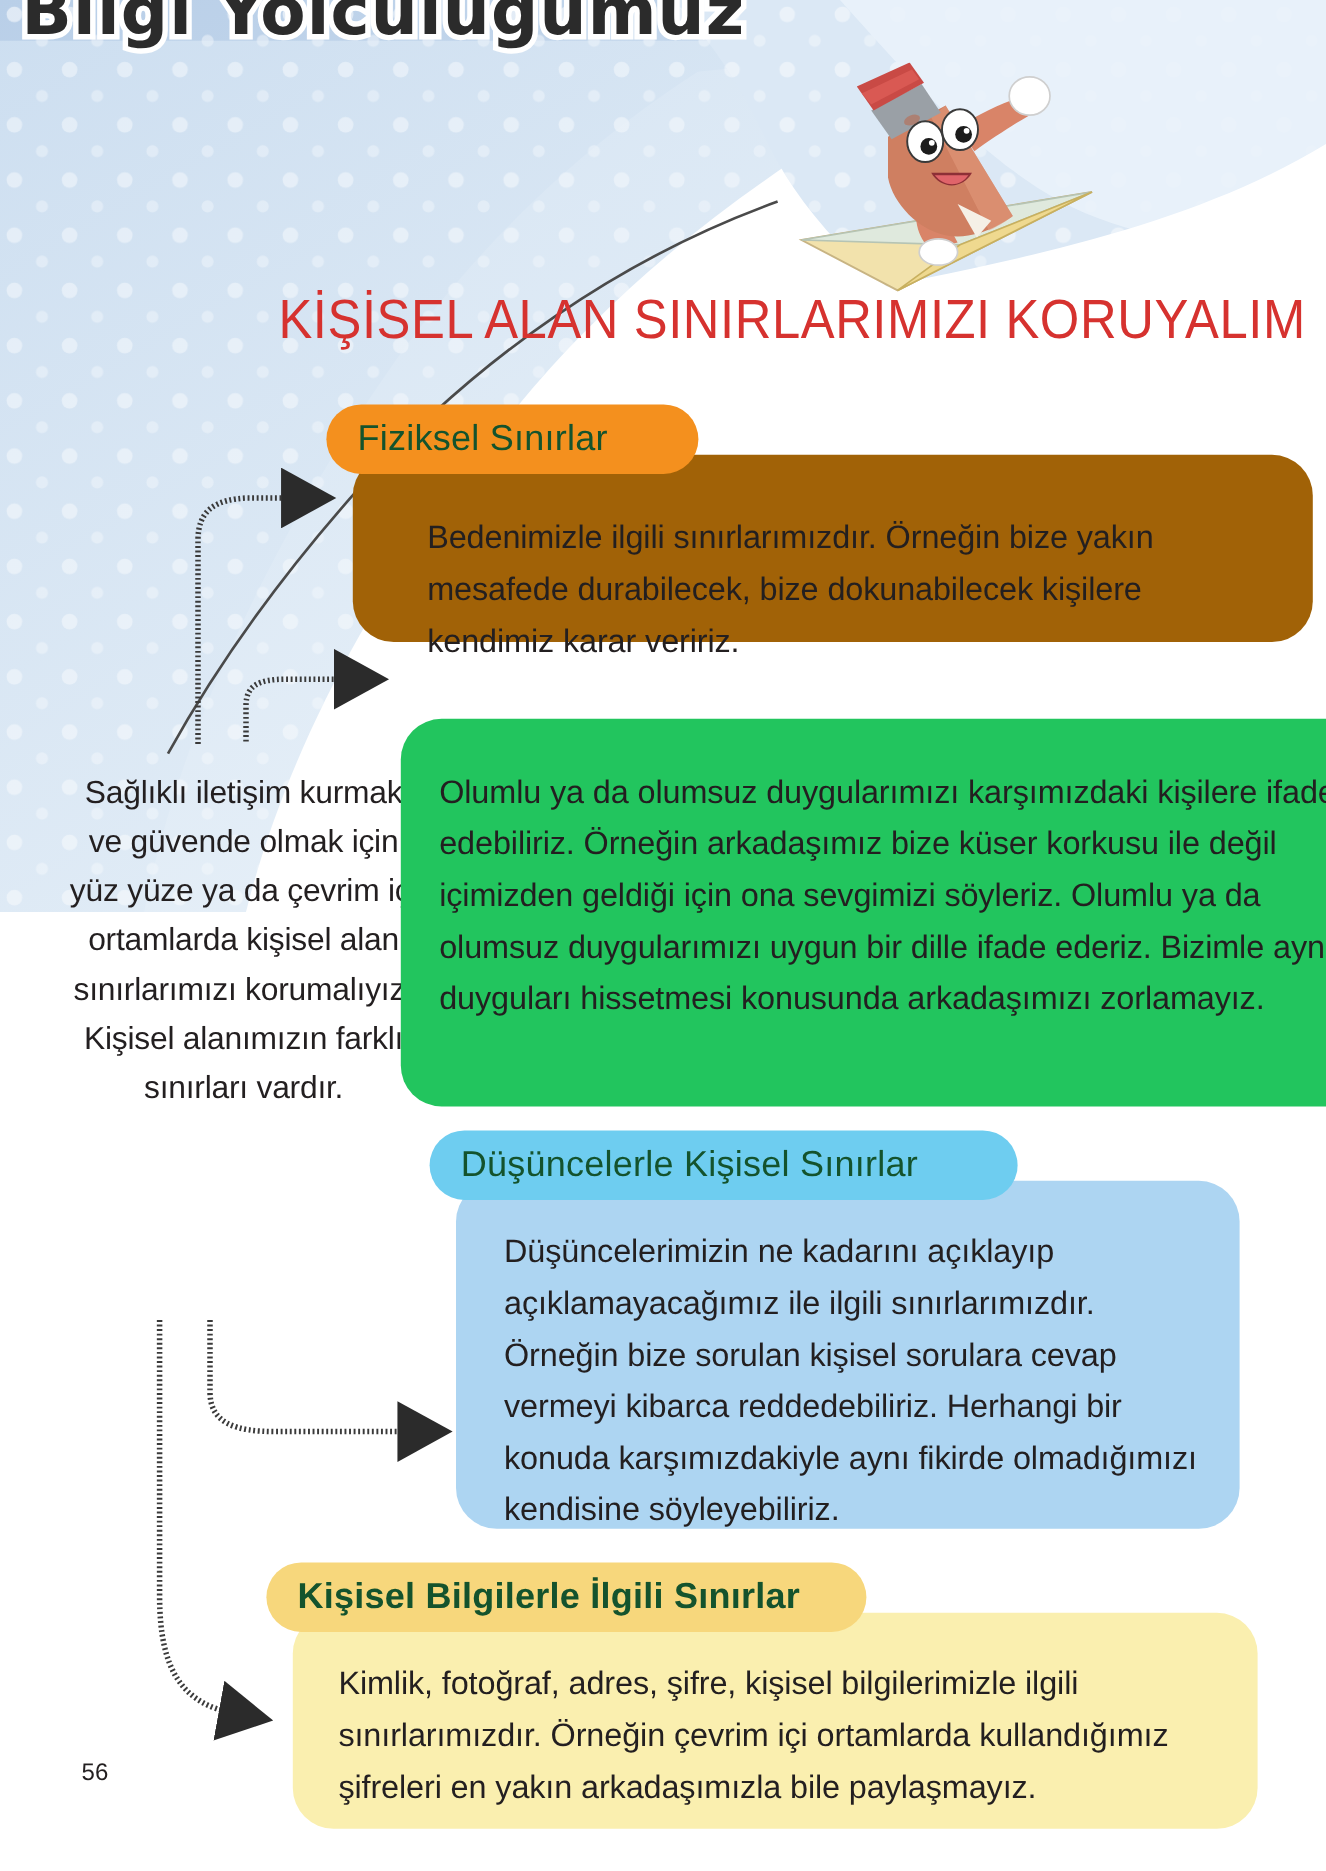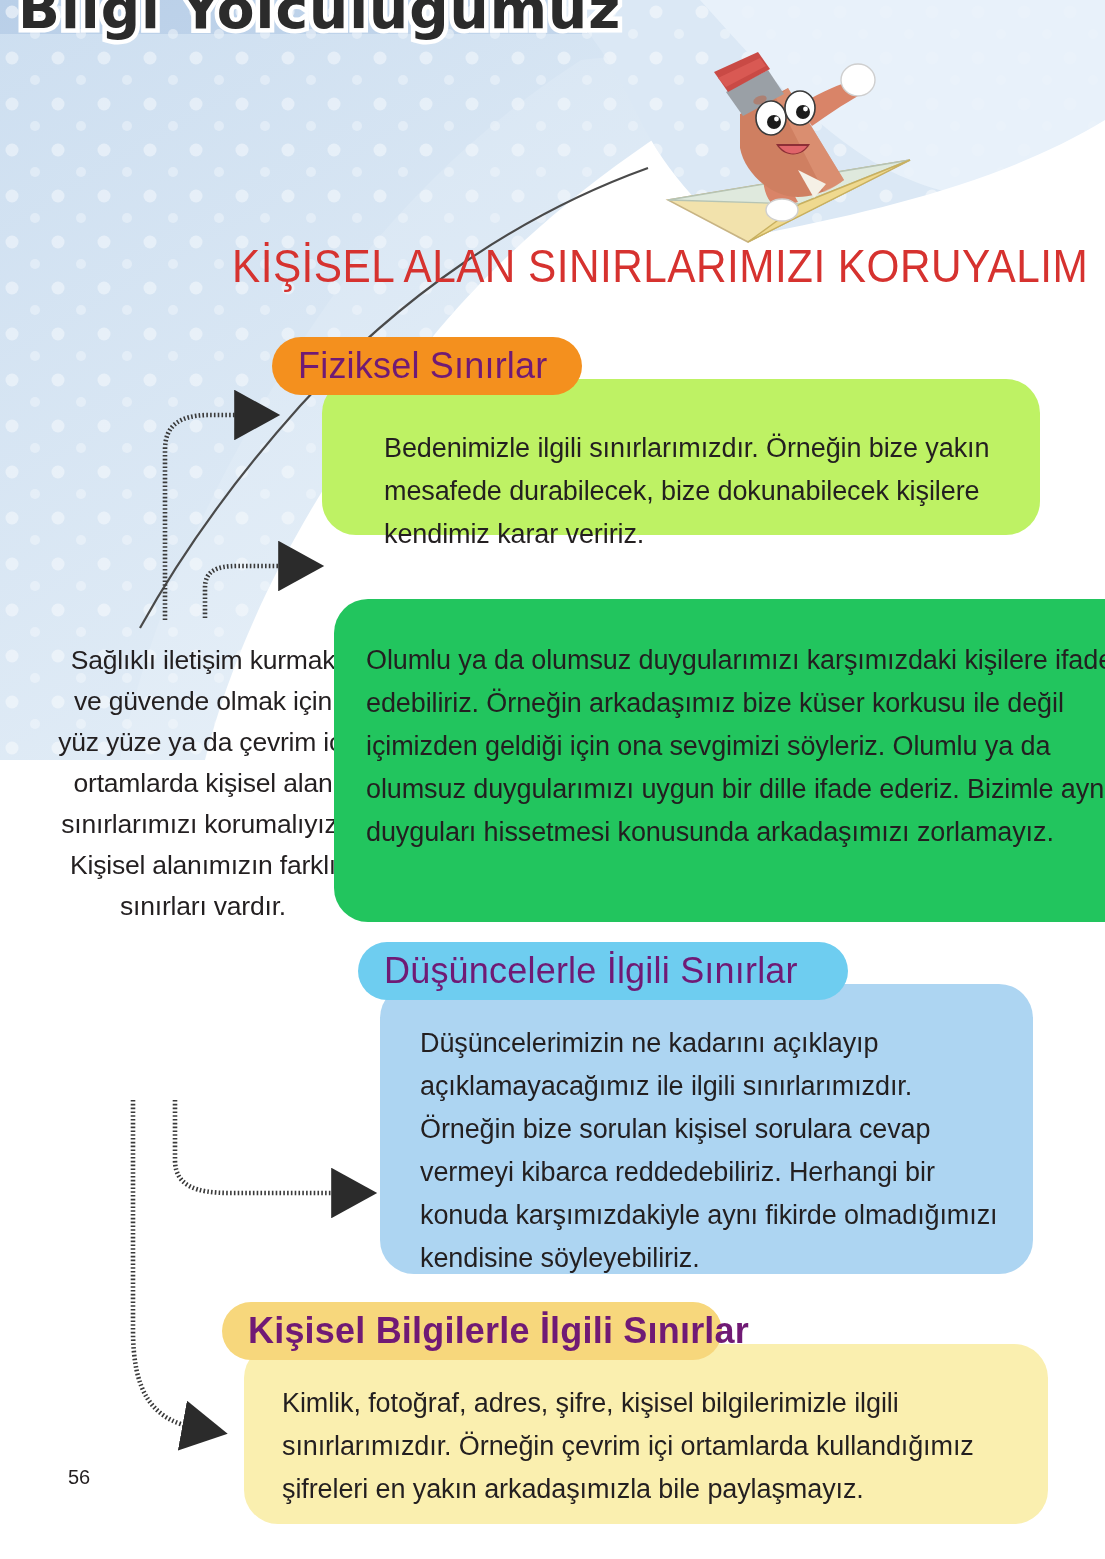--- a/index.html
+++ b/index.html
@@ -61,41 +61,41 @@
   
   .card{position:absolute;}
   .card .tab{
     position:absolute;top:0;left:0;
     border-radius:32px;
     display:flex;align-items:center;
     padding:0 26px 0 26px;
     box-sizing:border-box;
     z-index:2;
     font-family:"Liberation Sans", sans-serif;
-    font-size:36px;
-    color:#701a75;
+    font-size:30px;
+    color:#14532d;
     letter-spacing:0.2px;
     white-space:nowrap;
   }
   .card .body{
     position:absolute;
     border-radius:34px;
     box-sizing:border-box;
     z-index:1;
     font-family:"Liberation Sans", sans-serif;
     color:#231f20;
     font-size:27px;
     line-height:43px;
     letter-spacing:-0.1px;
   }
 
   
   #card-physical{left:272px;top:337px;width:740px;height:198px;}
   #card-physical .tab{background:#F4901E;height:58px;width:310px;}
-  #card-physical .body{left:22px;top:42px;width:718px;height:156px;background:#bef264;padding:48px 34px 0 62px;margin-left:28px;}
+  #card-physical .body{left:22px;top:42px;width:800px;height:156px;background:#a16207;padding:48px 34px 0 62px;}
 
   
   #card-emotional{left:312px;top:557px;width:720px;height:365px;}
   #card-emotional .tab{background:#BE93C8;height:58px;width:368px;}
   #card-emotional .body{left:22px;top:42px;width:827px;height:323px;background:#22c55e;padding:40px 26px 0 32px;}
 
   
   #card-thoughts{left:358px;top:942px;width:675px;height:332px;}
   #card-thoughts .tab{background:#6ECDF0;height:58px;width:490px;}
   #card-thoughts .body{left:22px;top:42px;width:653px;height:290px;background:#ADD5F2;padding:38px 24px 0 40px;}
@@ -225,21 +225,21 @@
     <div class="body">Bedenimizle ilgili sınırlarımızdır. Örneğin bize yakın mesafede durabilecek, bize dokunabilecek kişilere kendimiz karar veririz.</div>
     <div class="tab">Fiziksel Sınırlar</div>
   </div>
 
   <div class="card" id="card-emotional">
     <div class="body">Olumlu ya da olumsuz duygularımızı karşımızdaki kişilere ifade edebiliriz. Örneğin arkadaşımız bize küser korkusu ile değil içimizden geldiği için ona sevgimizi söyleriz. Olumlu ya da olumsuz duygularımızı uygun bir dille ifade ederiz. Bizimle aynı duyguları hissetmesi konusunda arkadaşımızı zorlamayız.</div>
   </div>
 
   <div class="card" id="card-thoughts">
     <div class="body">Düşüncelerimizin ne kadarını açıklayıp açıklamayacağımız ile ilgili sınırlarımızdır. Örneğin bize sorulan kişisel sorulara cevap vermeyi kibarca reddedebiliriz. Herhangi bir konuda karşımızdakiyle aynı fikirde olmadığımızı kendisine söyleyebiliriz.</div>
-    <div class="tab">Düşüncelerle İlgili Sınırlar</div>
+    <div class="tab">Düşüncelerle Kişisel Sınırlar</div>
   </div>
 
   <div class="card" id="card-personal">
     <div class="body">Kimlik, fotoğraf, adres, şifre, kişisel bilgilerimizle ilgili sınırlarımızdır. Örneğin çevrim içi ortamlarda kullandığımız şifreleri en yakın arkadaşımızla bile paylaşmayız.</div>
     <div class="tab">Kişisel Bilgilerle İlgili Sınırlar</div>
   </div>
 
   <div class="page-number">56</div>
 
 </div>

